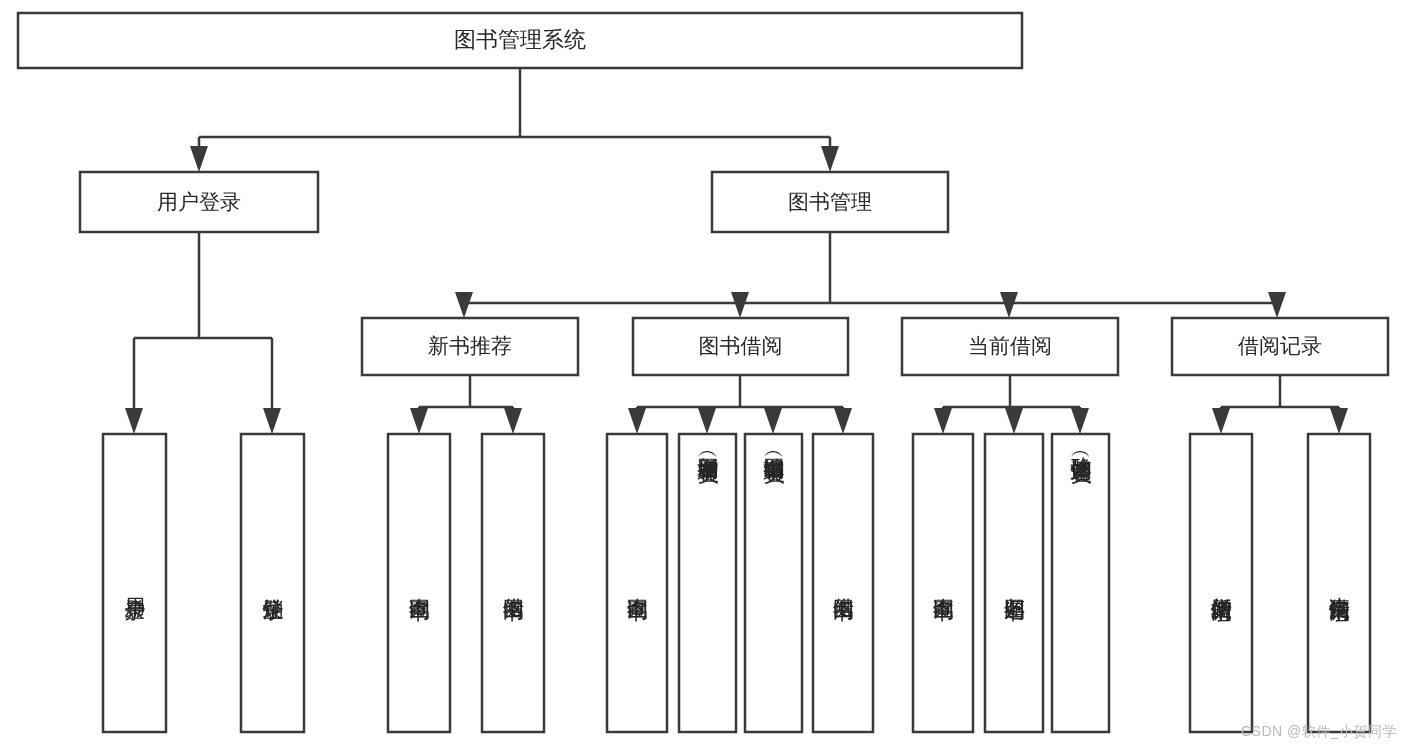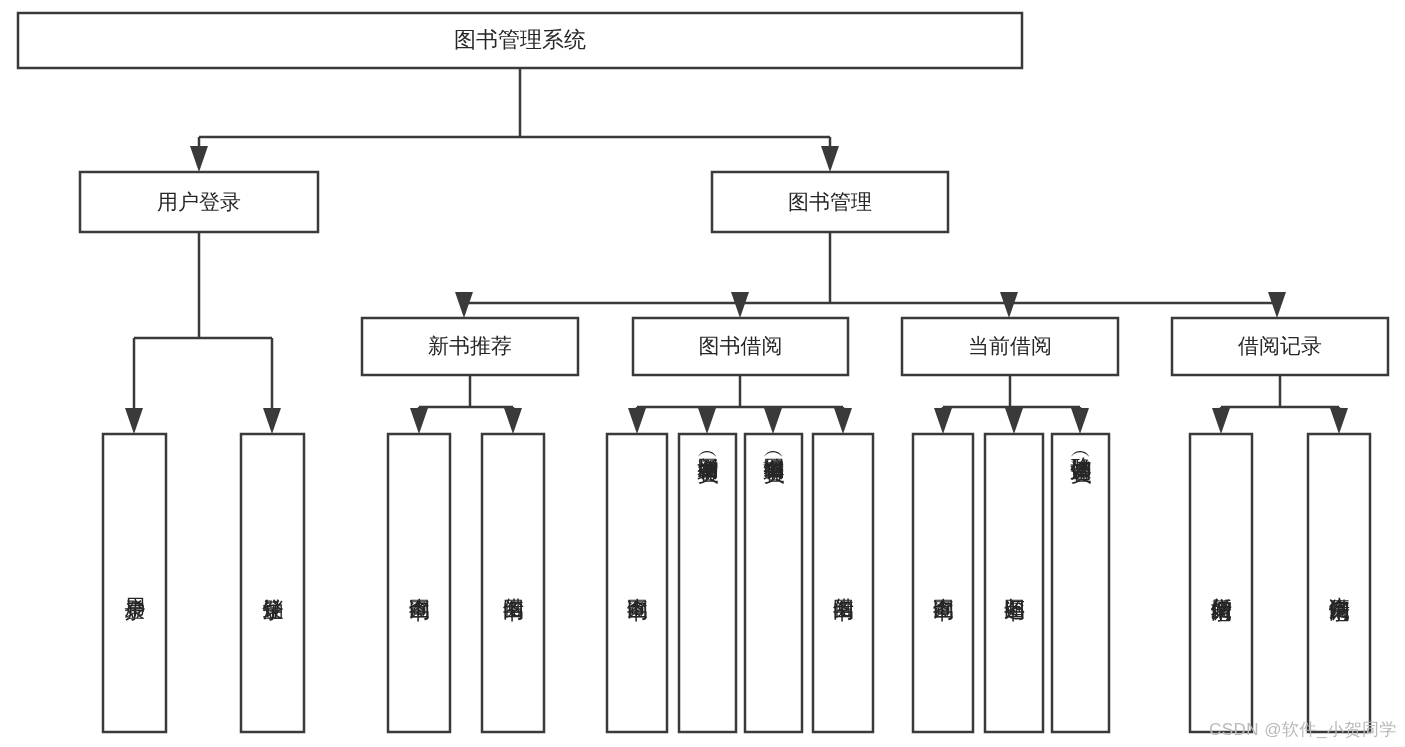--- a/index.html
+++ b/index.html
@@ -71,21 +71,21 @@
     color: #262626;
     letter-spacing: 1px;
     white-space: nowrap;
     text-align: center;
   }
   .watermark {
     position: absolute;
     right: 8px;
     bottom: 6px;
     font-family: "Liberation Sans", "DejaVu Sans", sans-serif;
-    font-size: 17px;
+    font-size: 14px;
     color: #b9b9b9;
     white-space: nowrap;
     letter-spacing: 0.5px;
     margin-top: 42px;
   }
 </style>
 </head>
 <body>
 
 <div id="diagram-root">

